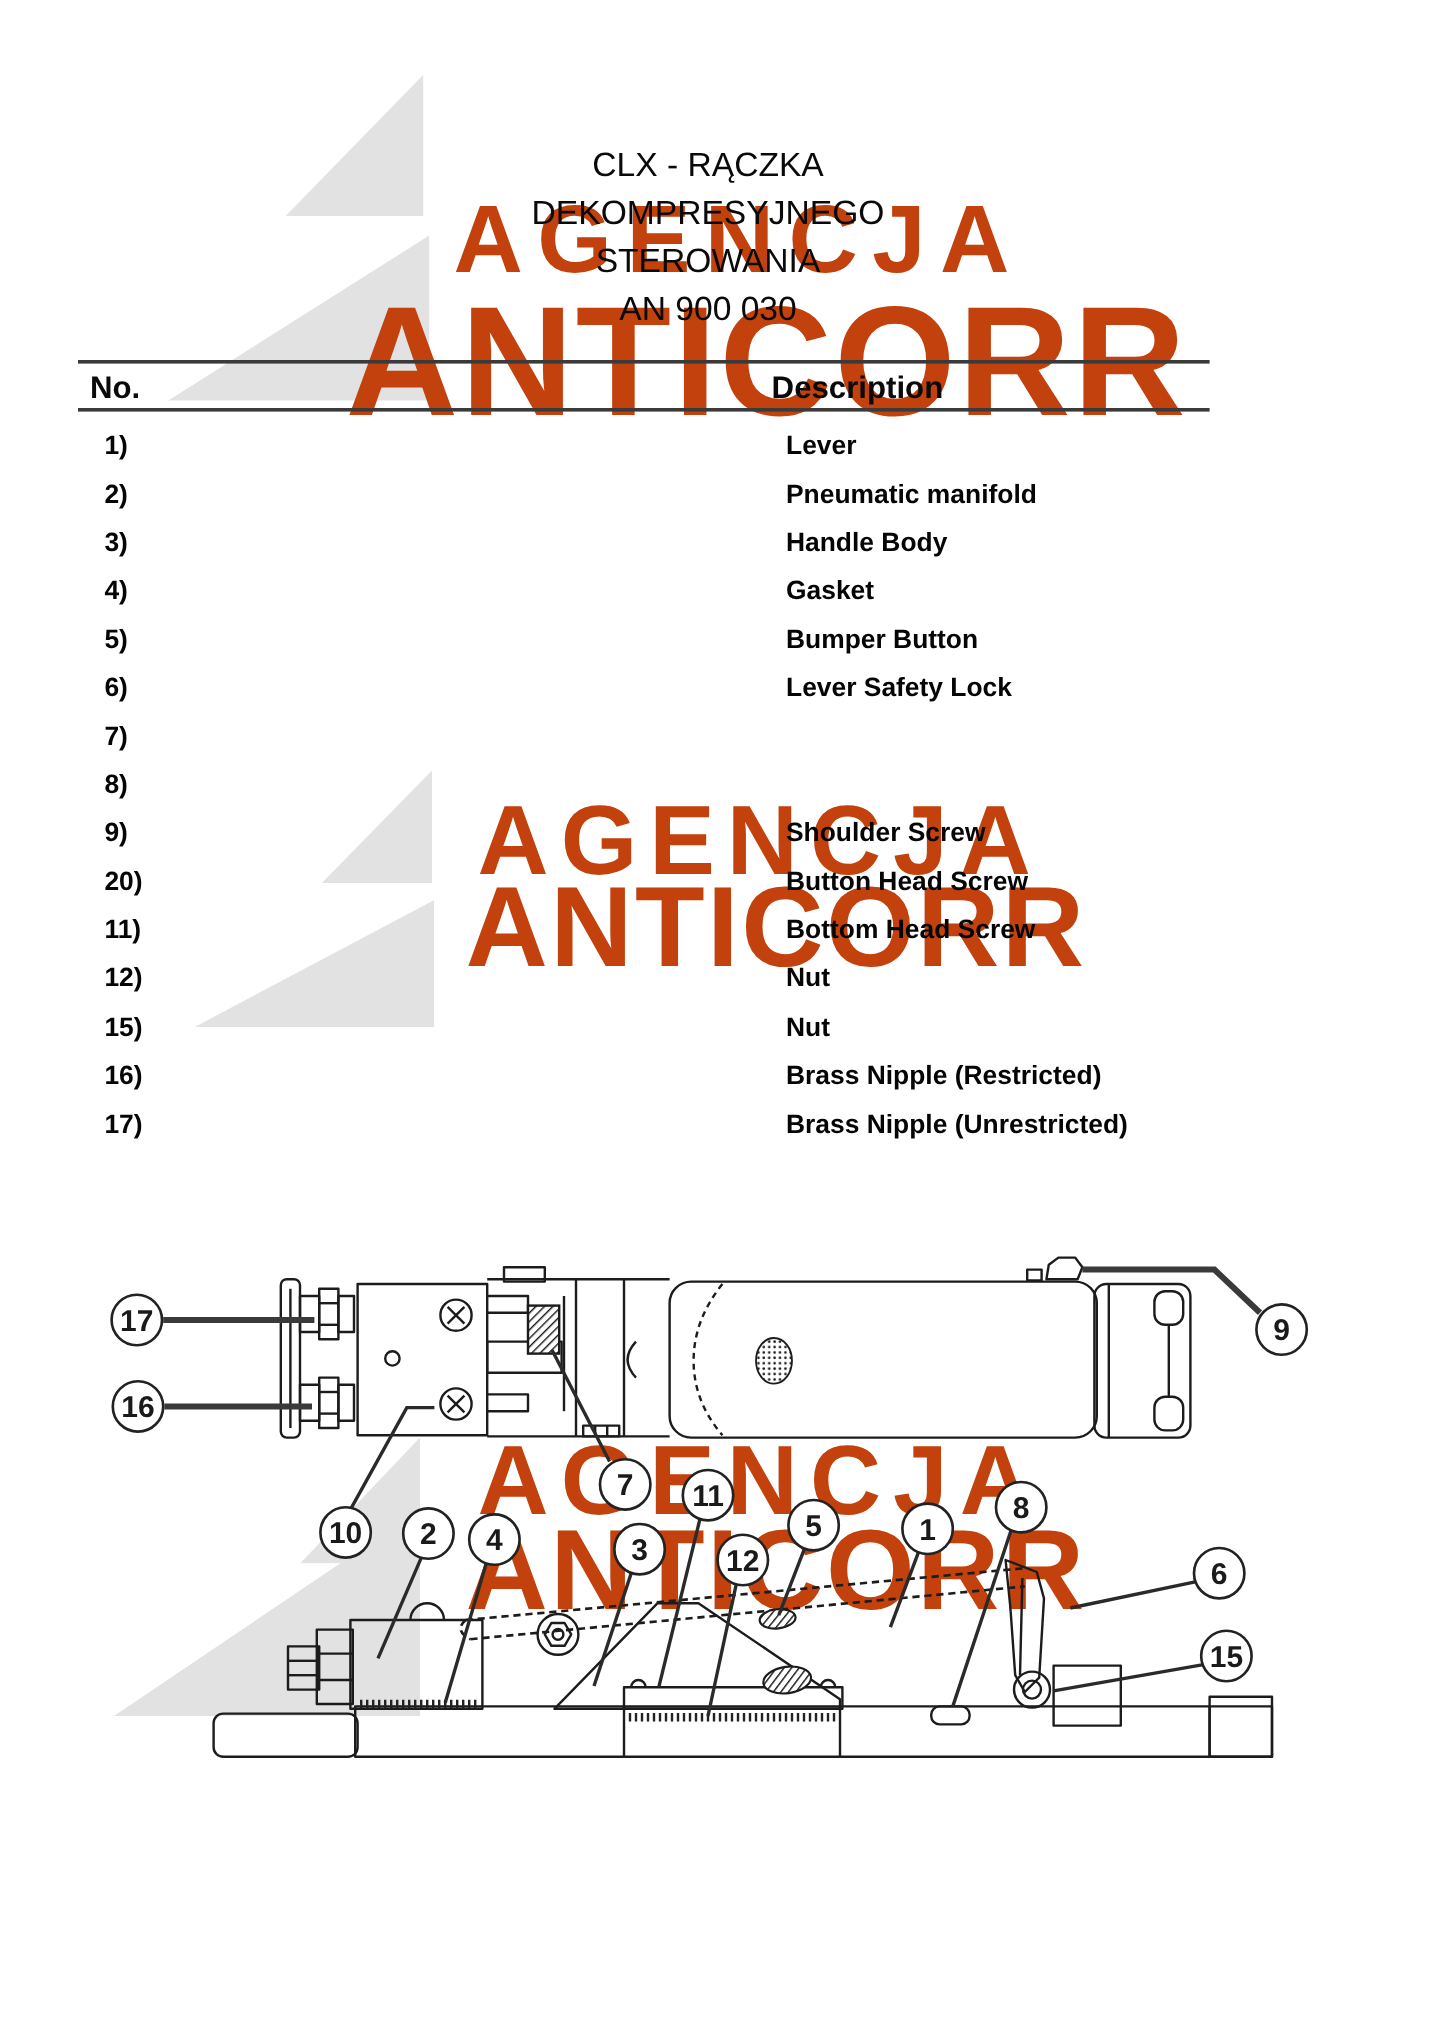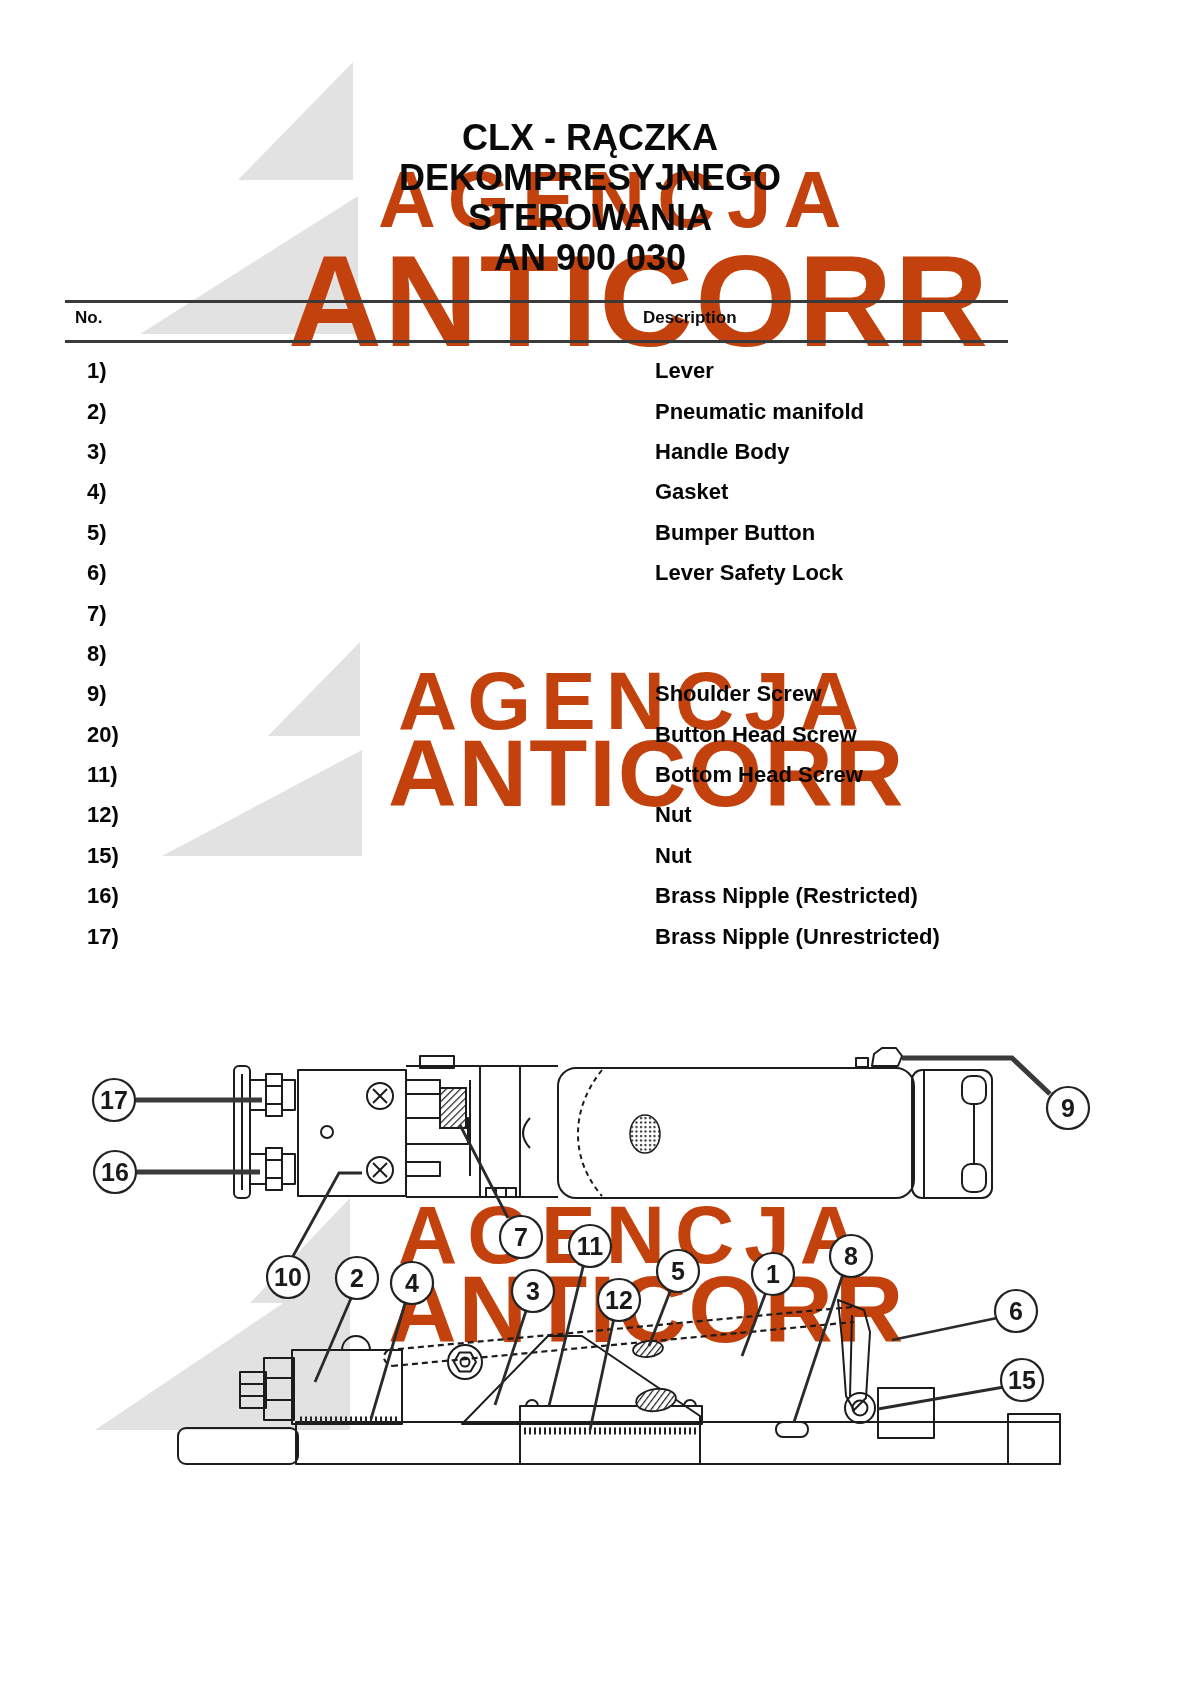--- a/index.html
+++ b/index.html
@@ -13,27 +13,27 @@
     position:absolute;z-index:0;font-weight:bold;color:#c2410c;
     line-height:1;white-space:nowrap;letter-spacing:2px;
   }
   .wm-tri{
     position:absolute;z-index:0;background:#e2e2e2;
     clip-path:polygon(100% 0,100% 100%,0 100%);
   }
   
   .title-block{
     position:absolute;z-index:1;left:290px;top:118px;width:600px;
-    text-align:center;font-weight:bold;font-size:36px;line-height:40px;color:#0a0a0a;
+    text-align:center;font-weight:normal;font-size:28px;line-height:40px;color:#0a0a0a;
   }
   
   .rule{position:absolute;z-index:1;left:65px;width:943px;height:3px;background:#3a3a3a;}
   .tbl-header{
     position:absolute;z-index:1;left:65px;top:308px;width:943px;
-    display:flex;font-weight:bold;font-size:17px;color:#0a0a0a;
+    display:flex;font-weight:bold;font-size:26px;color:#0a0a0a;
   }
   .tbl-header .h-no{width:568px;padding-left:10px;}
   .tbl-header .h-desc{flex:1;}
   .tbl-rows{position:absolute;z-index:1;left:65px;top:351px;width:943px;}
   .tbl-row{display:flex;height:40.4px;align-items:center;font-weight:bold;font-size:22px;color:#050505;}
   .tbl-row .c-no{width:568px;padding-left:22px;}
   .tbl-row .c-desc{flex:1;}
   
   .diagram-svg{position:absolute;z-index:1;left:0;top:1020px;}
   .callout-circle{fill:#ffffff;stroke:#222222;stroke-width:2.2;}

